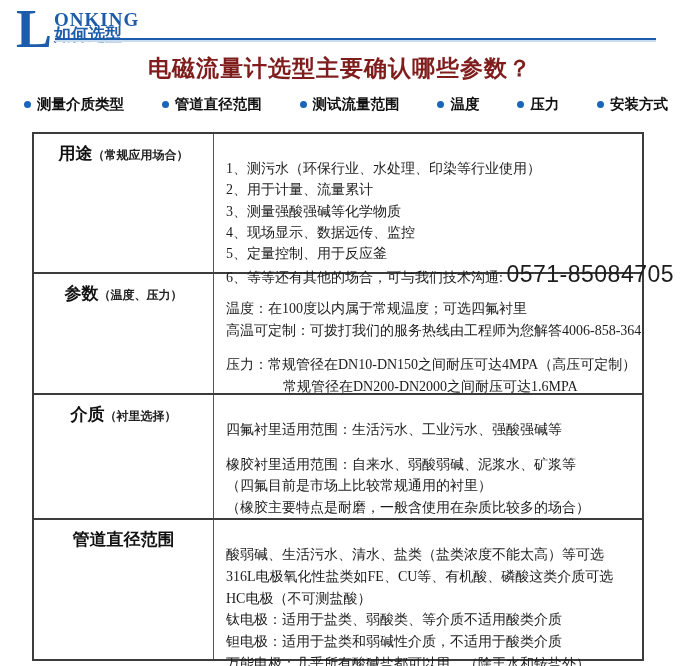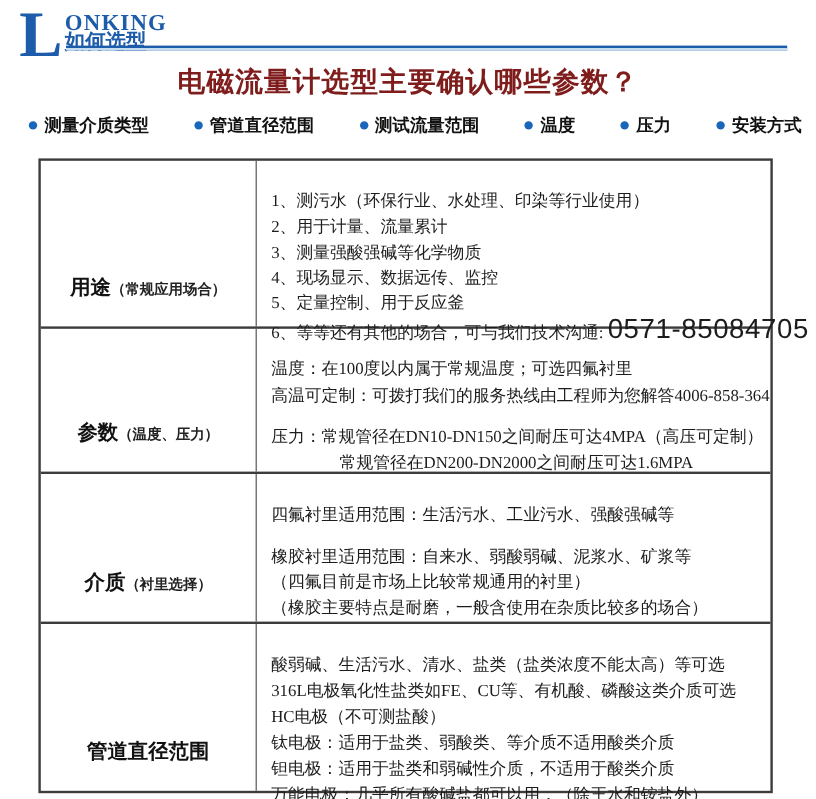--- a/index.html
+++ b/index.html
@@ -54,22 +54,22 @@
   
   .sel-table{
     position:absolute;left:32px;top:132px;width:612px;
     border:2px solid var(--border_dark);
     box-sizing:border-box;background:#fff;
   }
   .t-row{display:flex;border-bottom:2px solid var(--border_dark);}
   .t-row:last-child{border-bottom:none;}
   .t-head{
     width:180px;flex:0 0 180px;border-right:1px solid #555;
-    display:flex;align-items:flex-end;justify-content:center;
-    text-align:center;padding:21px;box-sizing:border-box;
+    display:flex;align-items:flex-start;justify-content:center;
+    text-align:center;padding:8px;box-sizing:border-box;
   }
   .head-main{font-size:17px;font-weight:bold;color:#111;}
   .head-sub{font-size:12px;font-weight:bold;color:#222;}
   .t-body{flex:1;padding:24px 6px 4px 12px;box-sizing:border-box;}
   .line{font-size:14px;line-height:21.5px;white-space:nowrap;color:var(--text_black);}
   .row-usage{height:138px;}
   .row-params{height:119px;}
   .row-medium{height:123px;}
   .row-electrode{height:139px;}
   .row-usage .line{line-height:21.3px;}

